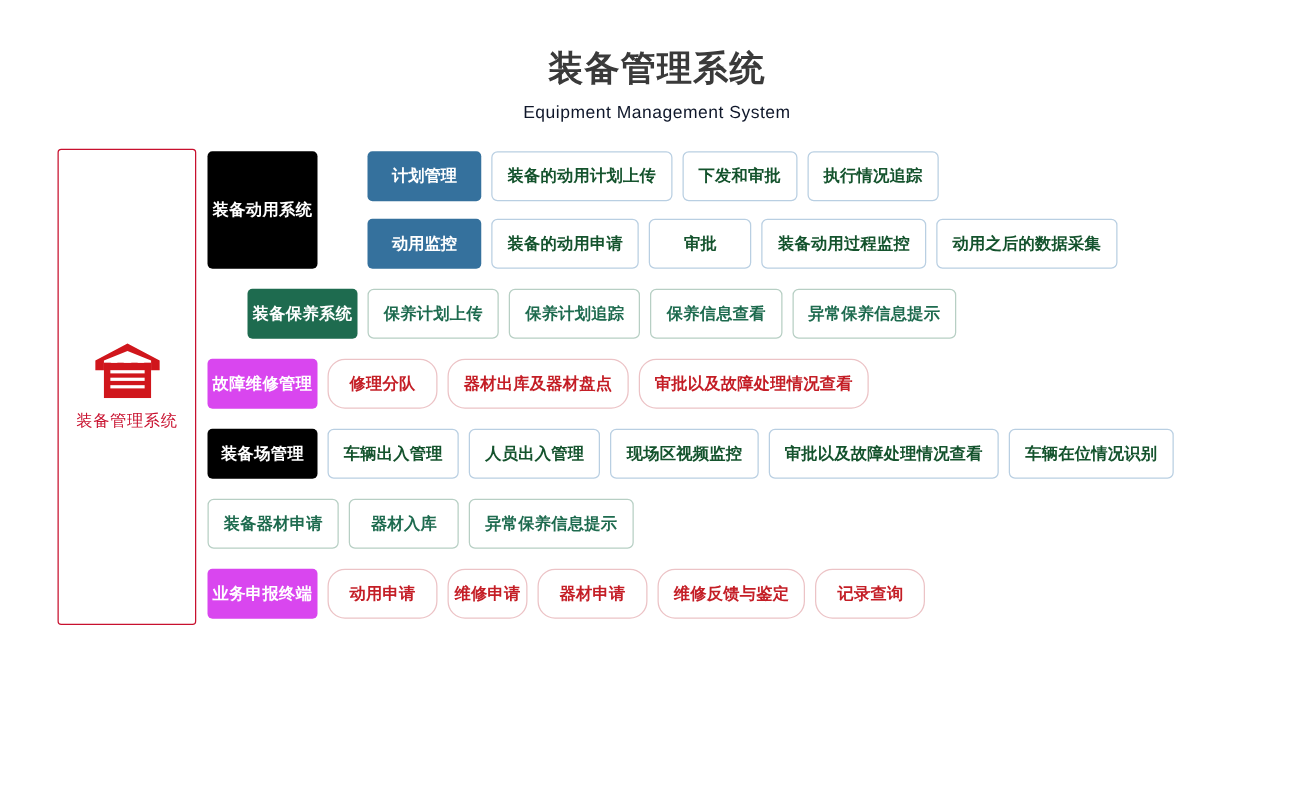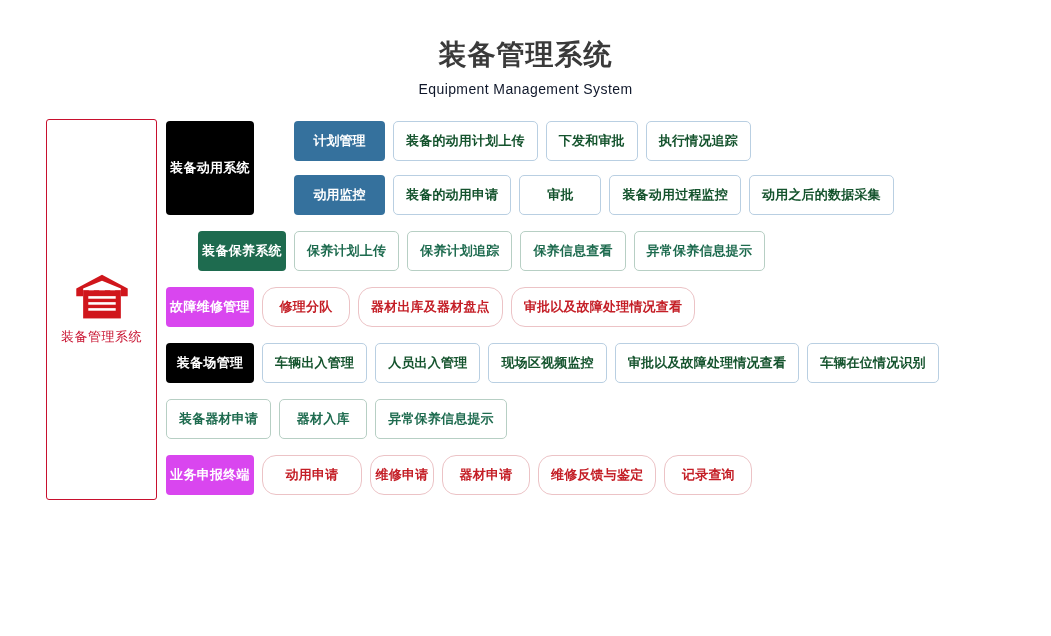--- a/index.html
+++ b/index.html
@@ -228,21 +228,21 @@
     </div>
 
     <div class="row">
       <div class="leaf green">装备器材申请</div>
       <div class="leaf green" style="width:88px">器材入库</div>
       <div class="leaf green">异常保养信息提示</div>
     </div>
 
     <div class="row">
       <div class="cat-box red">业务申报终端</div>
-      <div class="leaf red" style="width:100px">动用申请</div>
+      <div class="leaf red" style="width:88px">动用申请</div>
       <div class="leaf red" style="width:64px">维修申请</div>
       <div class="leaf red" style="width:88px">器材申请</div>
       <div class="leaf red">维修反馈与鉴定</div>
       <div class="leaf red" style="width:88px">记录查询</div>
     </div>
 
   </div>
 </div>
 
 </body></html>

